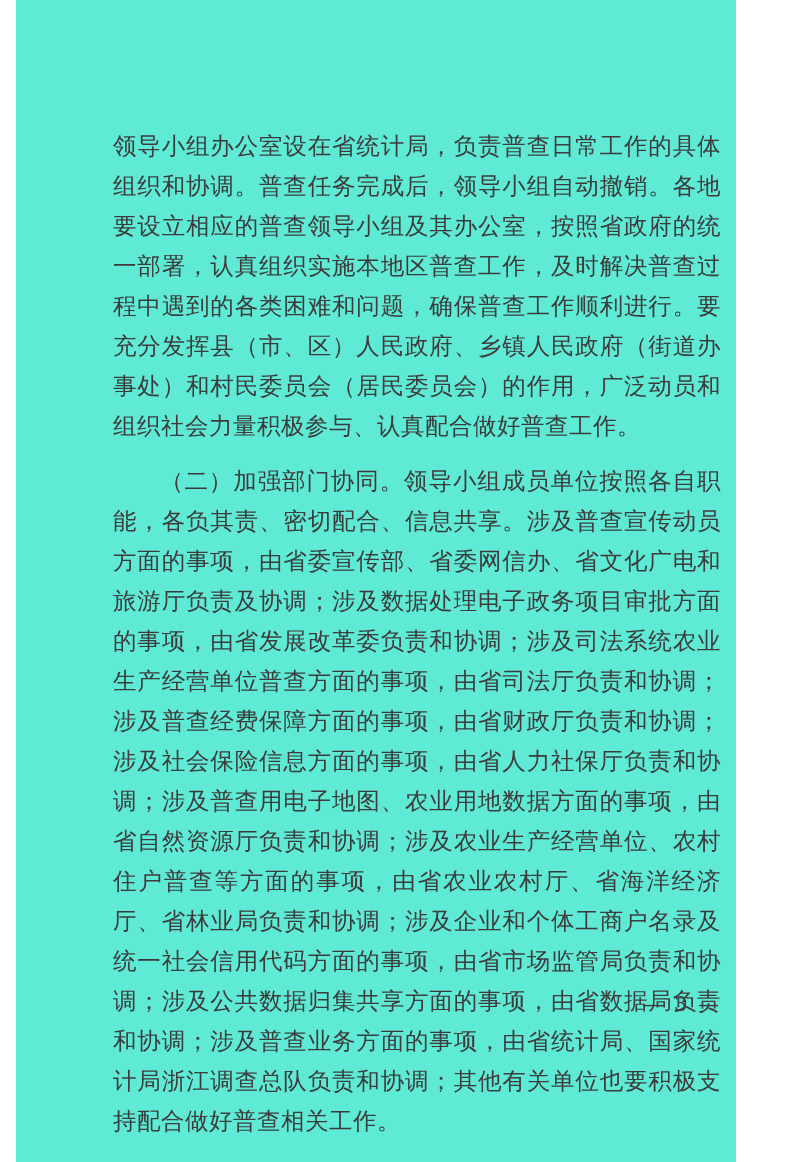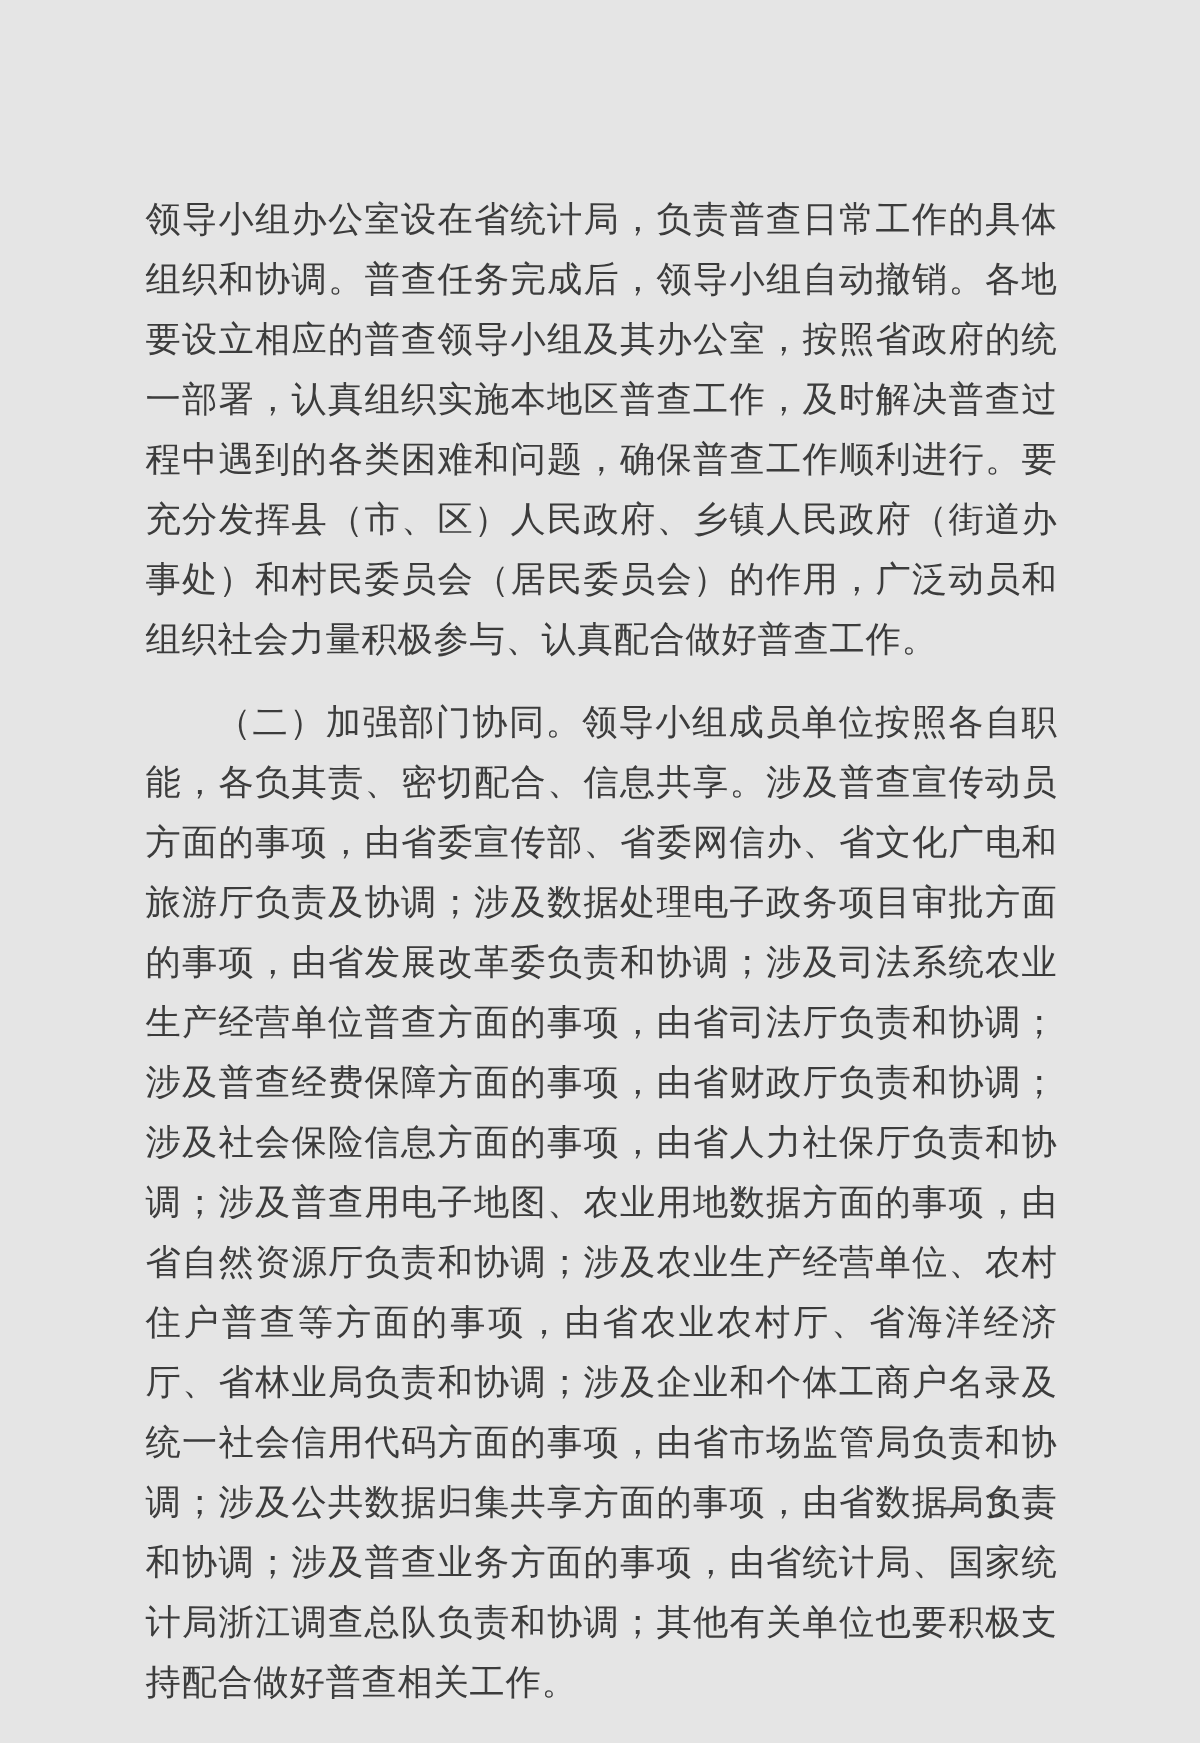--- a/index.html
+++ b/index.html
@@ -10,25 +10,25 @@
   body {
     width: 800px;
     height: 1162px;
     position: relative;
     overflow: hidden;
     font-family: "DejaVu Serif", "Liberation Serif", serif;
   }
 
   .page {
     position: absolute;
-    left: 0;
+    left: 16px;
     top: 0;
-    width: 800px;
+    width: 720px;
     height: 1162px;
-    background: #e5e5e5;
+    background: #5eead4;
   }
 
   .text-column {
     position: absolute;
     left: 97px;
     top: 126px;
     width: 608px;
   }
 
   .para {

